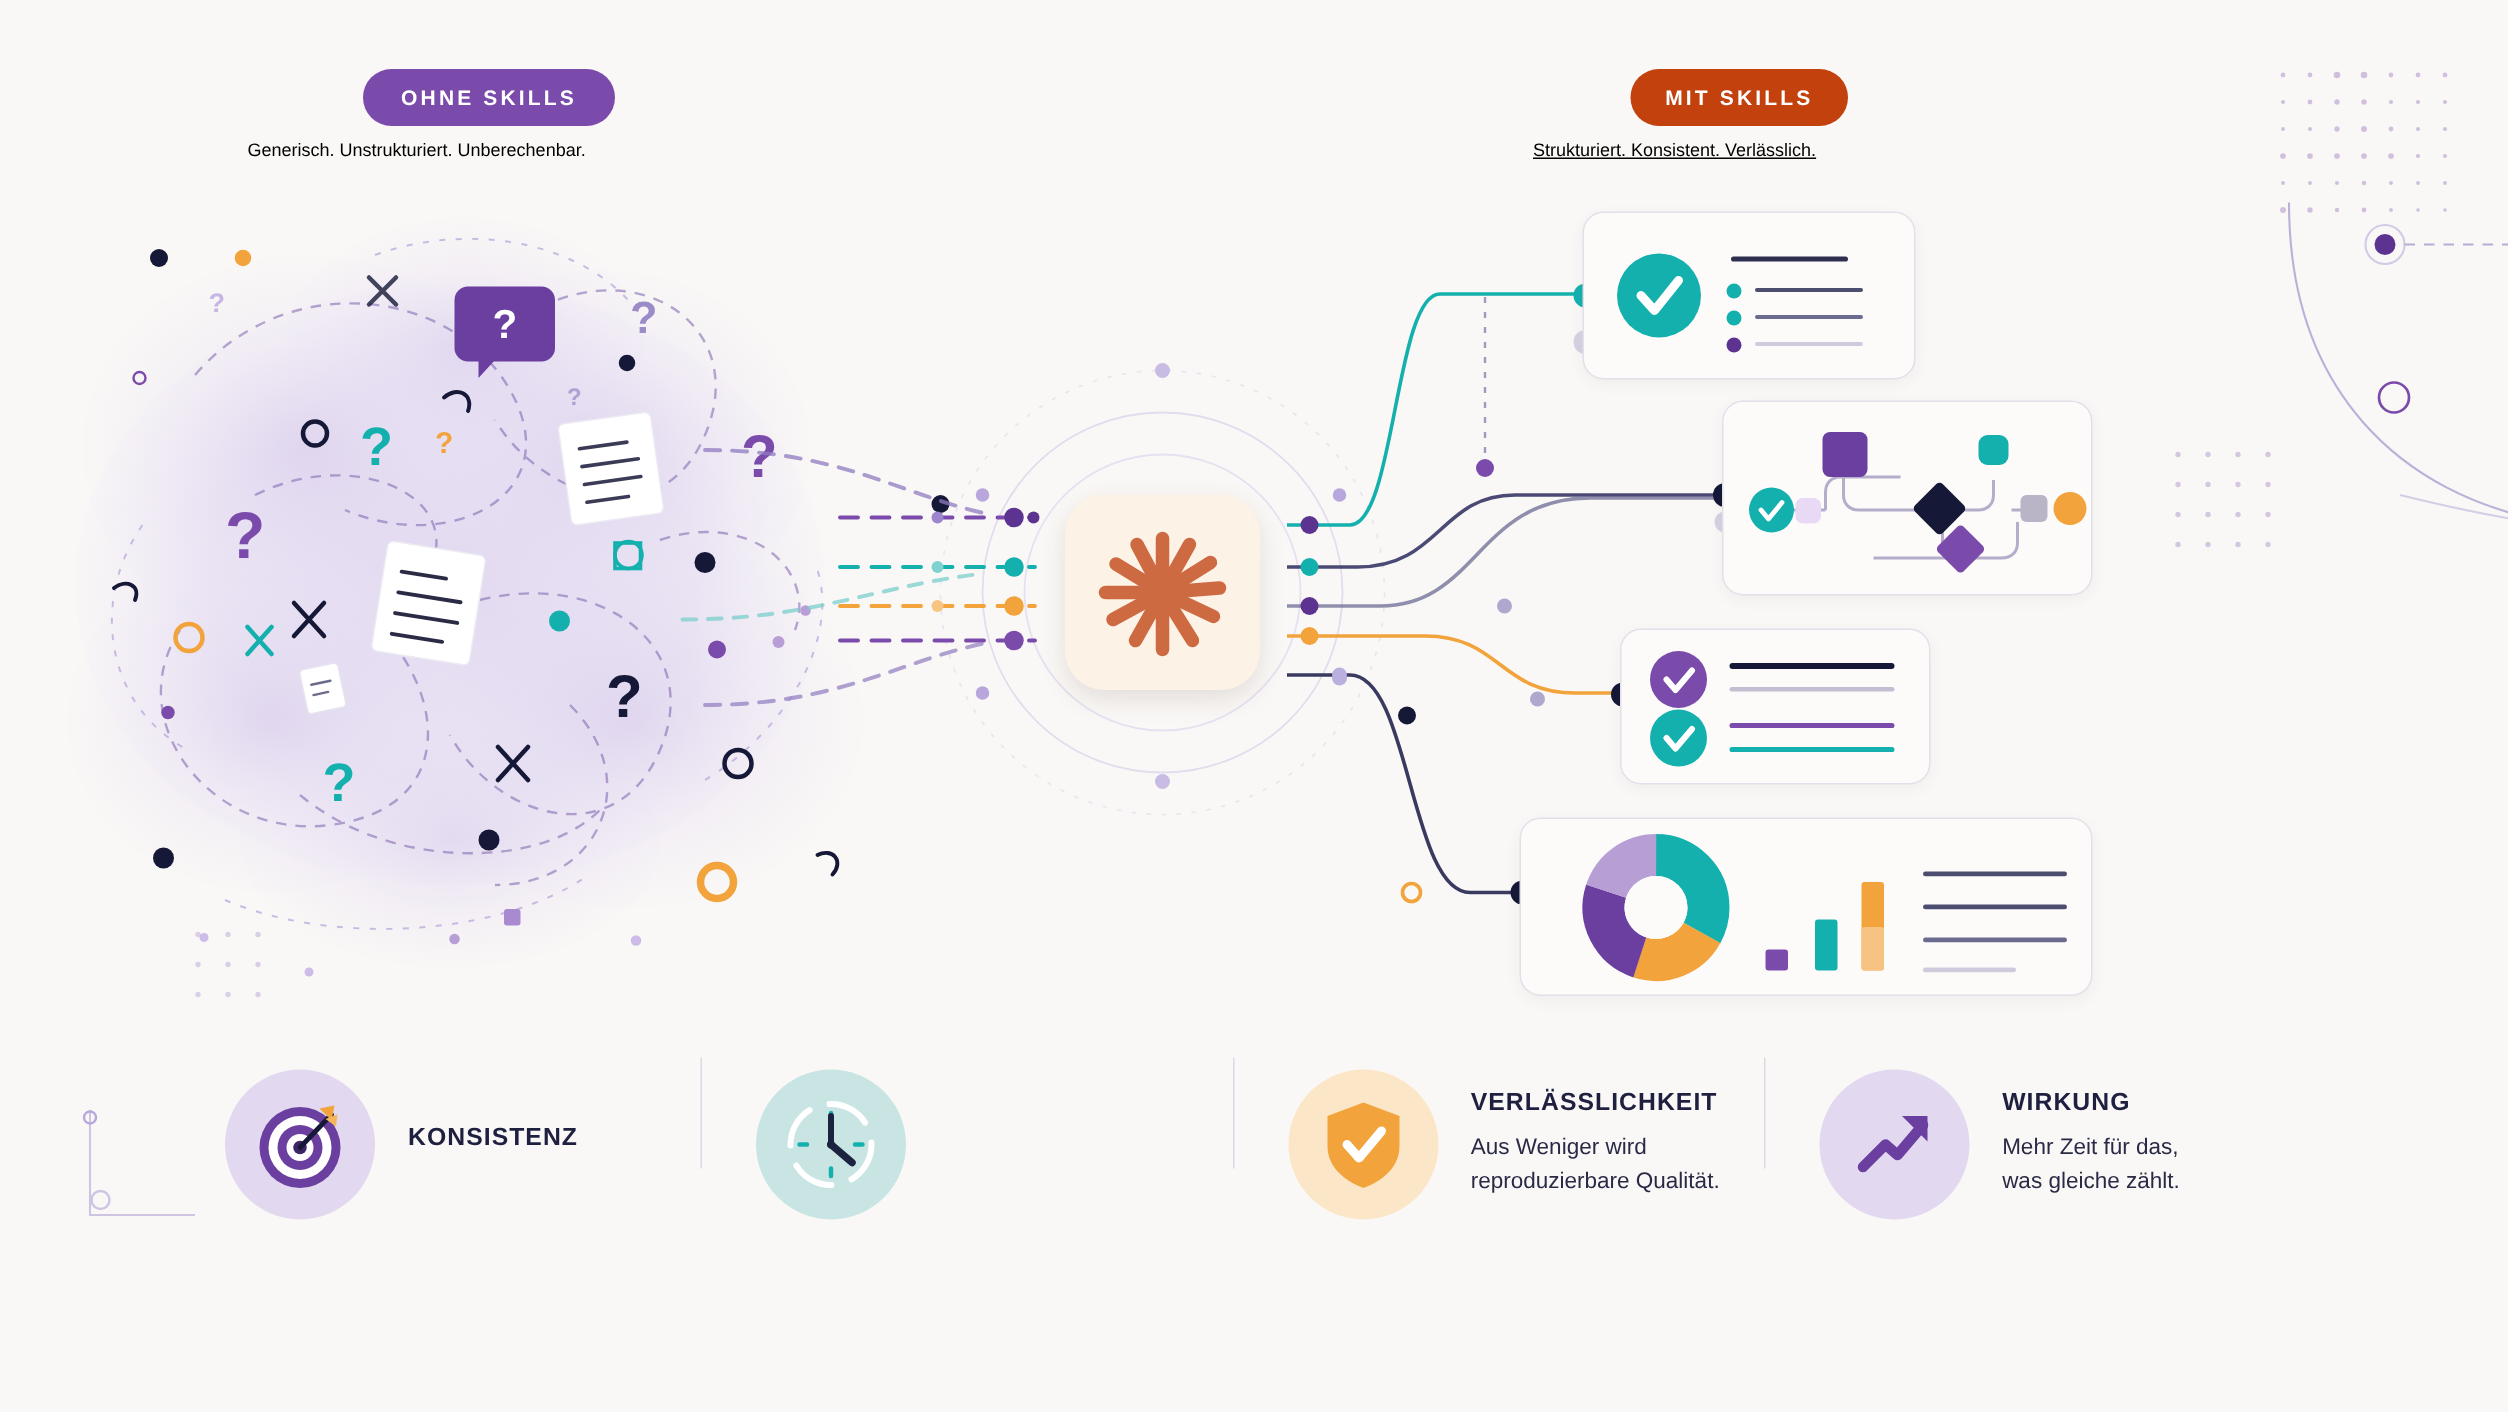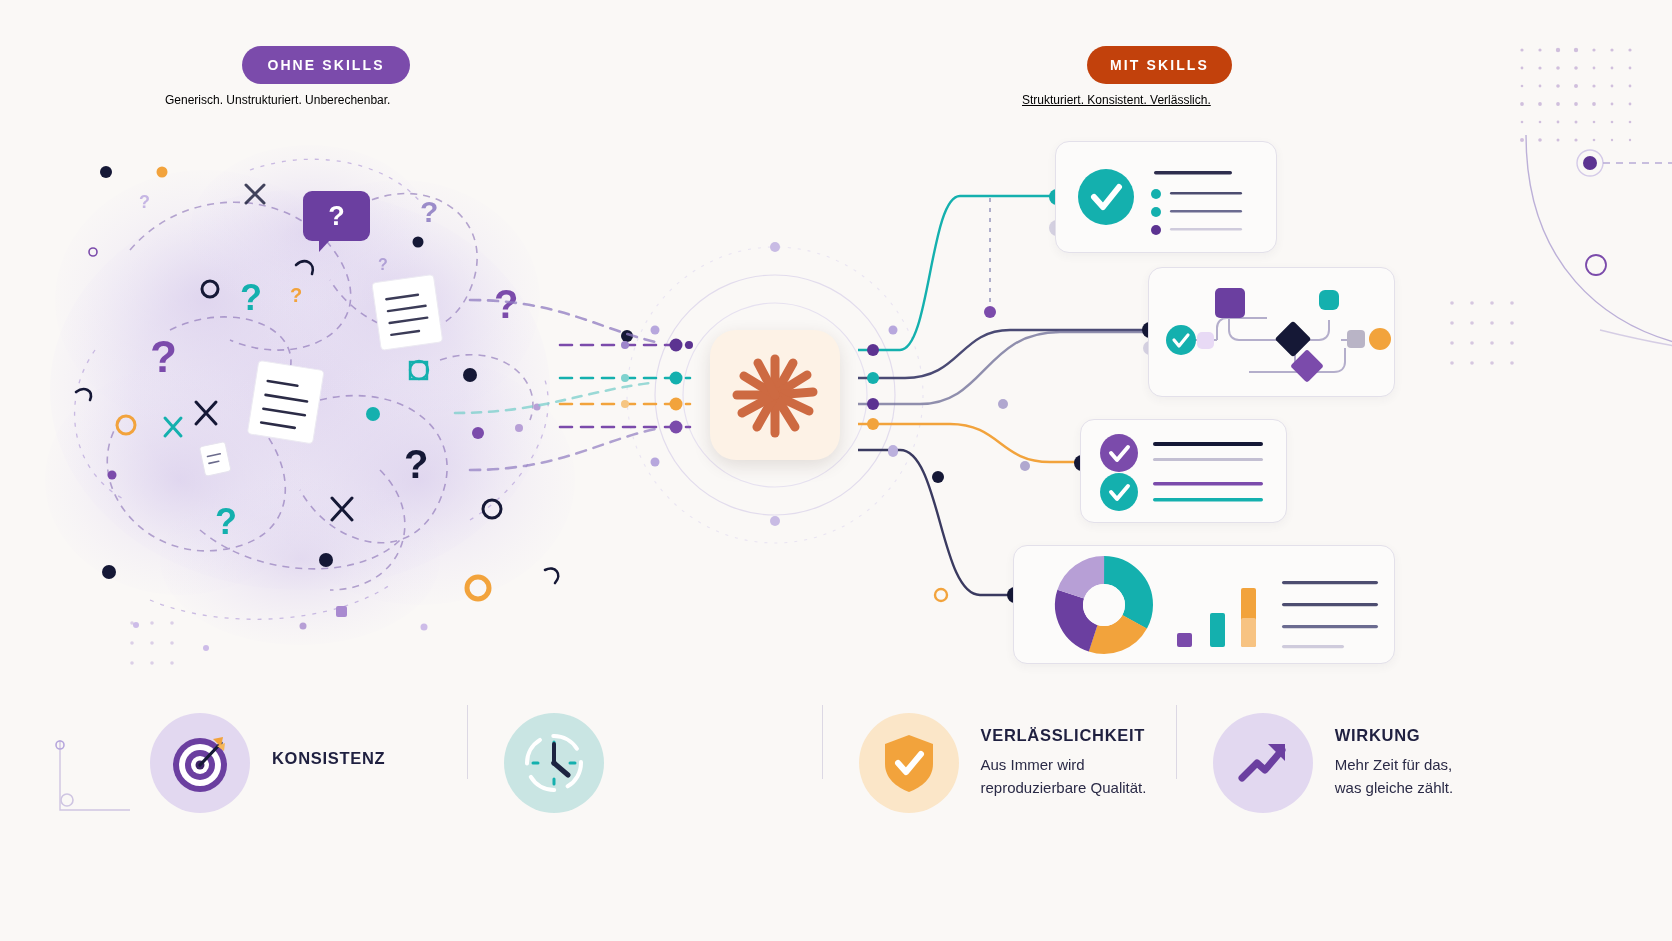--- a/index.html
+++ b/index.html
@@ -484,21 +484,21 @@
     <div class="feature">
       <div class="feat-icon" style="background:#fbe6c8">
         <svg width="58" height="64" viewBox="0 0 58 64">
           <path d="M29 4 L 53 13 V 33 C 53 47, 42 56, 29 61 C 16 56, 5 47, 5 33 V 13 Z" fill="#f2a33c"></path>
           <path d="M18 32 l8 9 l15 -18" fill="none" stroke="#ffffff" stroke-width="6" stroke-linecap="round" stroke-linejoin="round"></path>
         </svg>
       </div>
       <div>
         <div class="feat-title">VERLÄSSLICHKEIT</div>
         <div class="feat-desc">
-          <div>Aus Immer wird</div>
+          <div>Aus Weniger wird</div>
           <div>reproduzierbare Qualität.</div>
         </div>
       </div>
     </div>
 
     <div class="divider"></div>
 
     <div class="feature">
       <div class="feat-icon" style="background:#e2d8f0">
         <svg width="62" height="62" viewBox="0 0 62 62">

